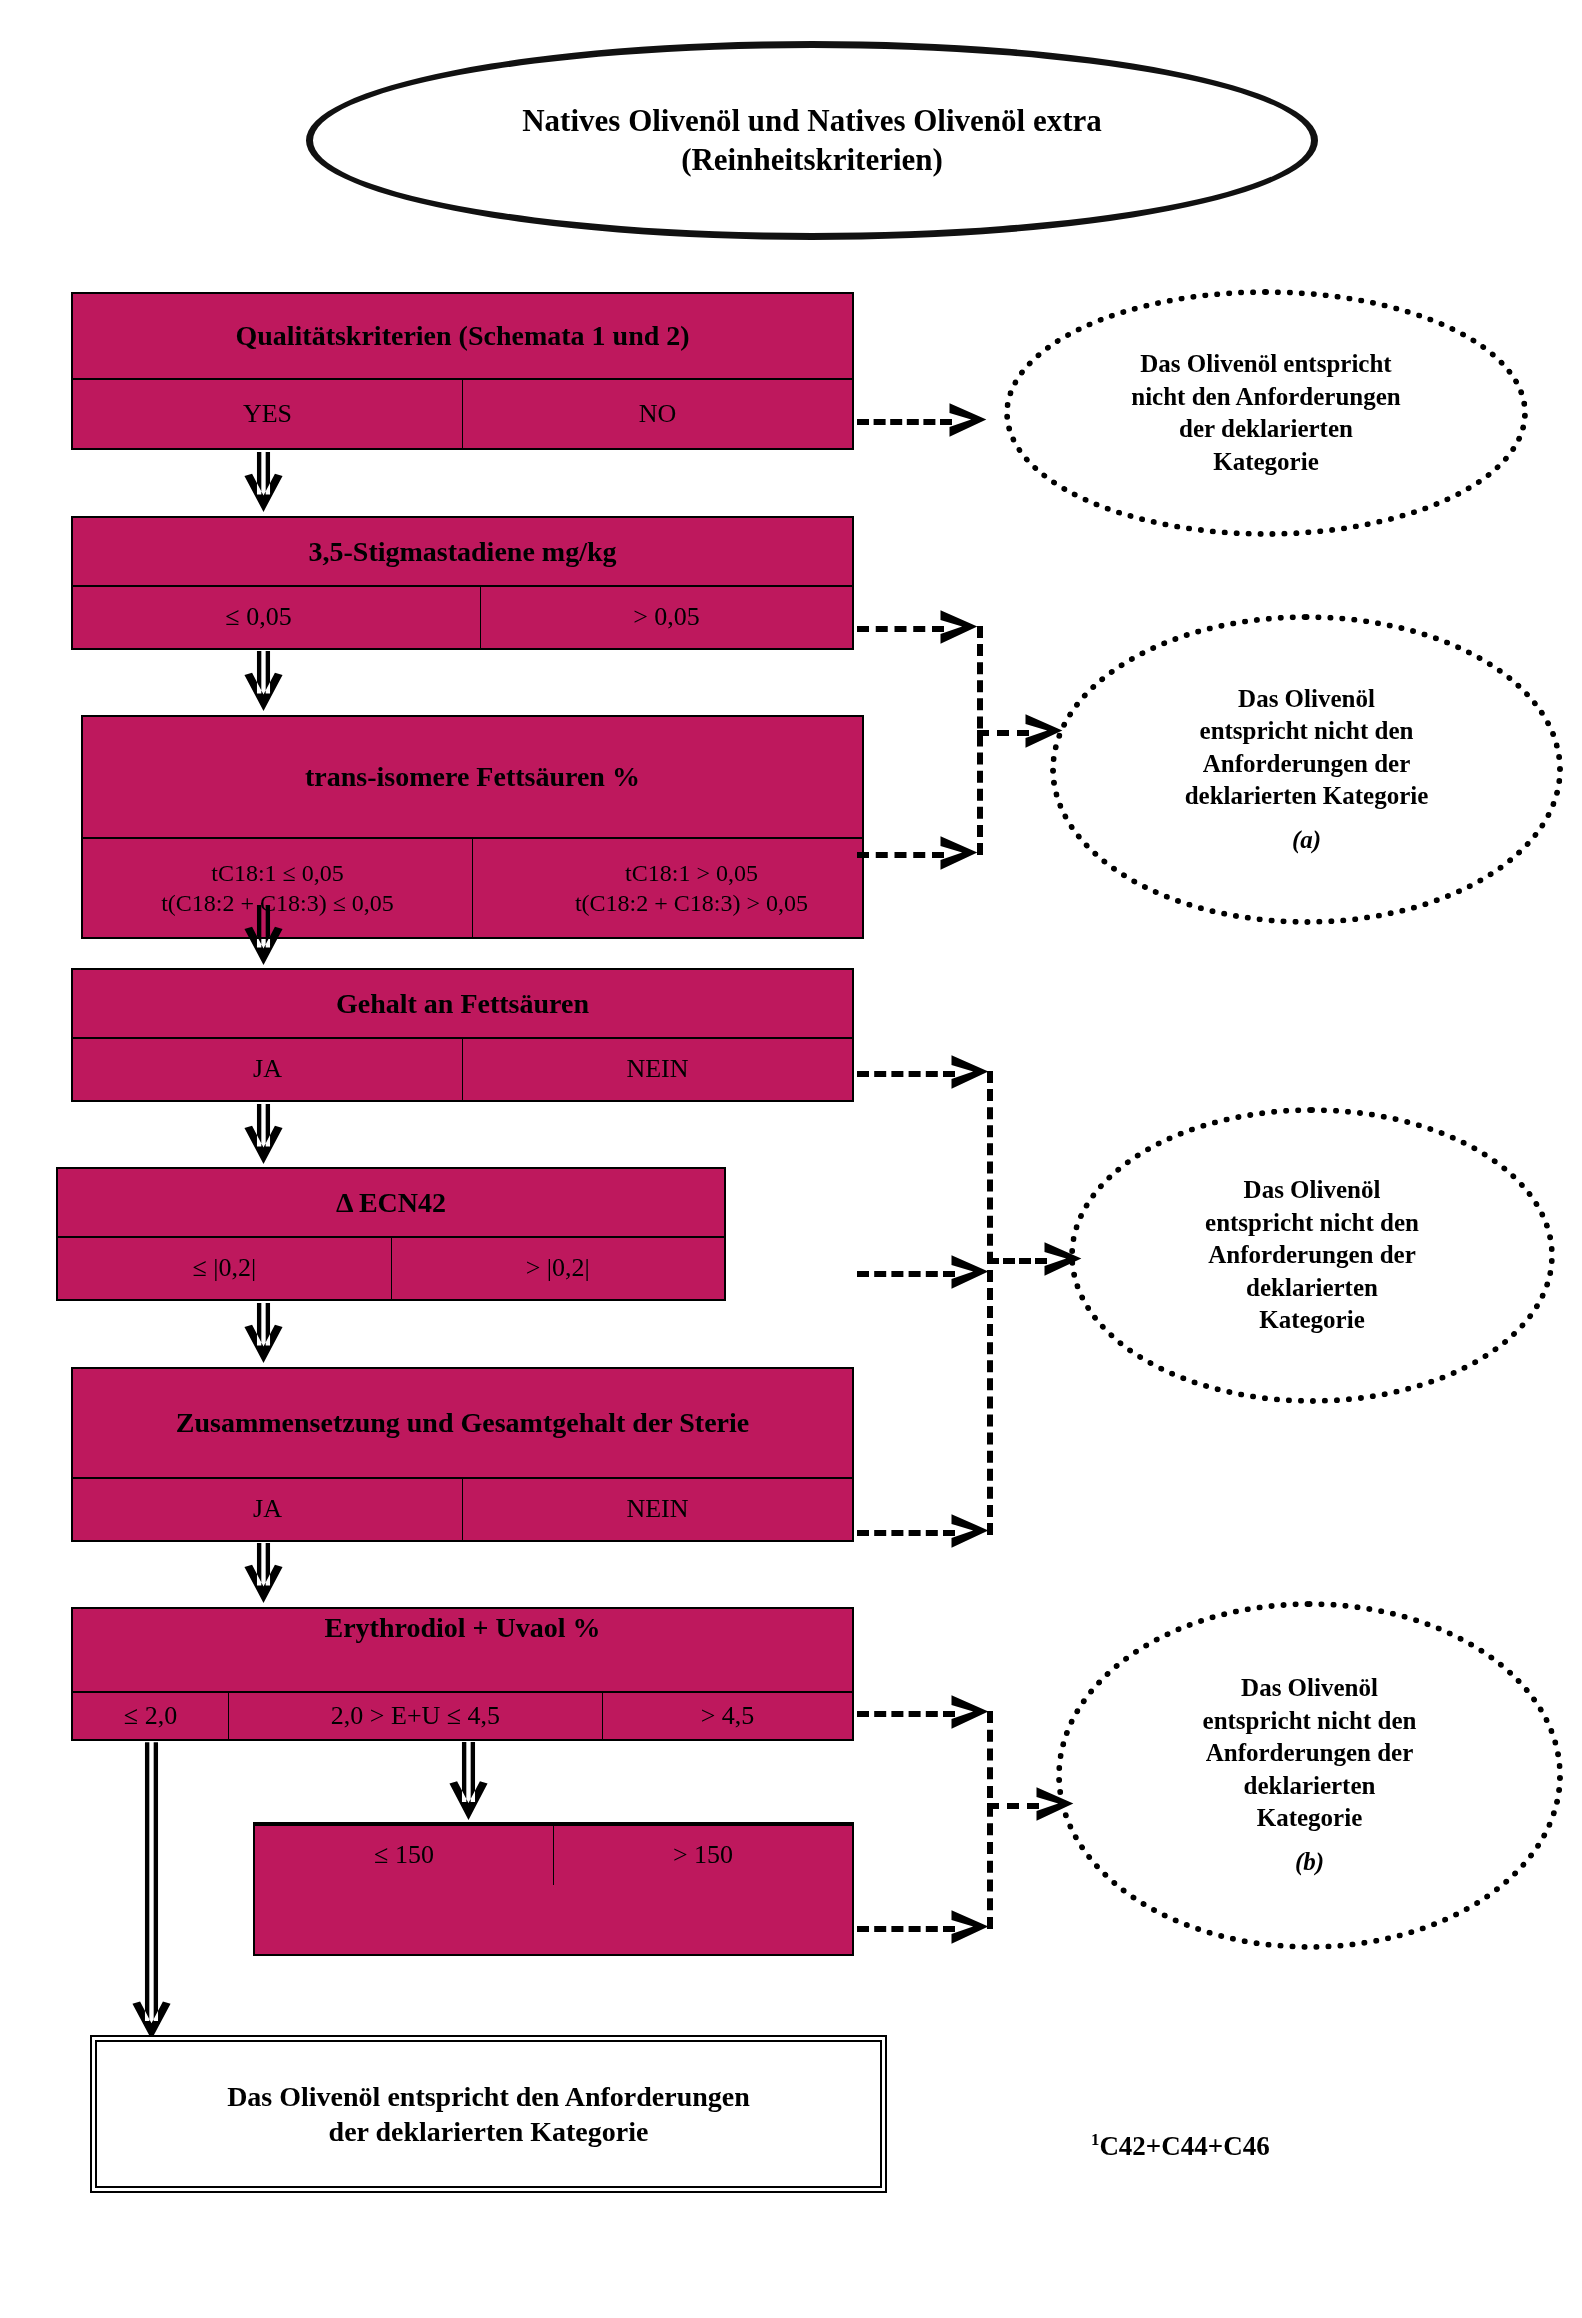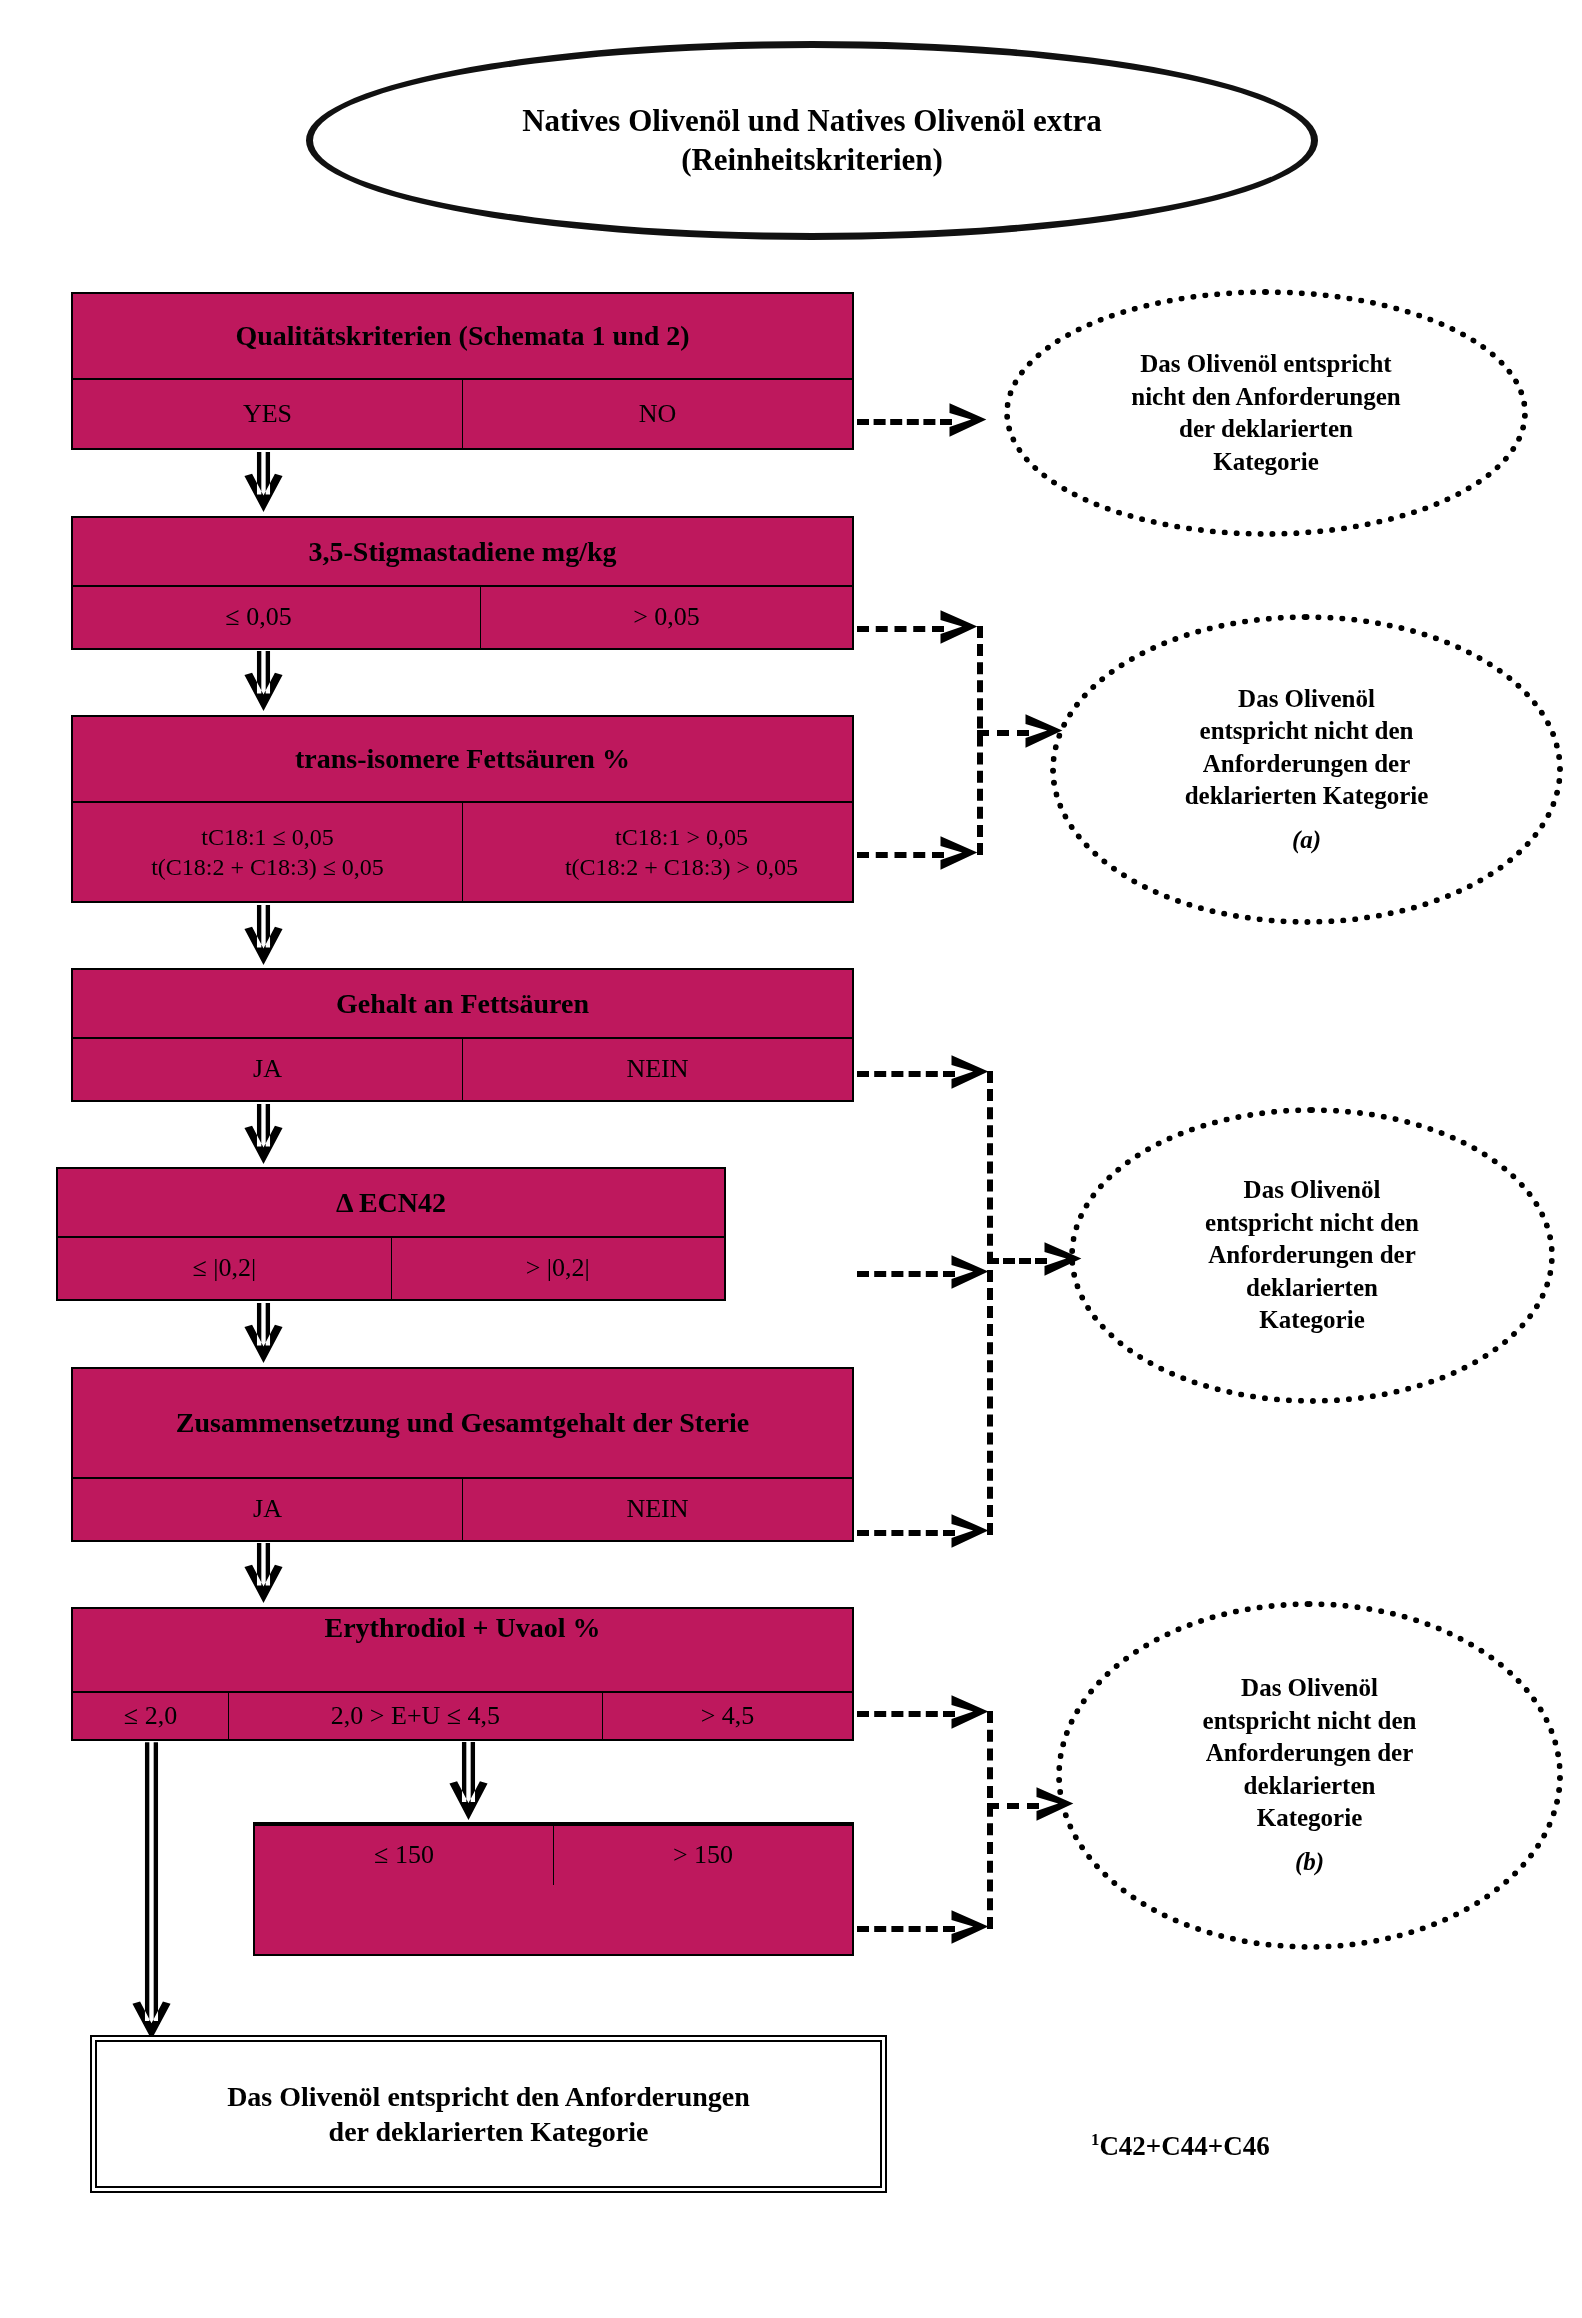--- a/index.html
+++ b/index.html
@@ -132,21 +132,21 @@
       <div class="opt" style="font-size:26px;">&gt; 0,05</div>
     </div>
   </div>
   <div class="dn" style="left:239px;top:651px;">
     <svg width="49" height="61" viewBox="0 0 90 112">
       <path d="M33 0 h8 v78 h-8 z M49 0 h8 v78 h-8 z
                M10 44 L45 110 L80 44 L66 40 L45 80 L24 40 Z" fill="#000"></path>
     </svg>
   </div>
 
-  <div class="node" style="left:71px;top:715px;width:783px;height:188px;">
+  <div class="node" style="left:81px;top:715px;width:783px;height:224px;">
     <div class="head" style="font-size:28px;">trans-isomere Fettsäuren %</div>
     <div class="opts" style="height:98px;">
       <div class="opt">
         <div style="font-size:24px;">
           <div>tC18:1 ≤ 0,05</div>
           <div>t(C18:2 + C18:3) ≤ 0,05</div>
         </div>
       </div>
       <div class="opt">
         <div style="font-size:24px;margin-left:48px;">

